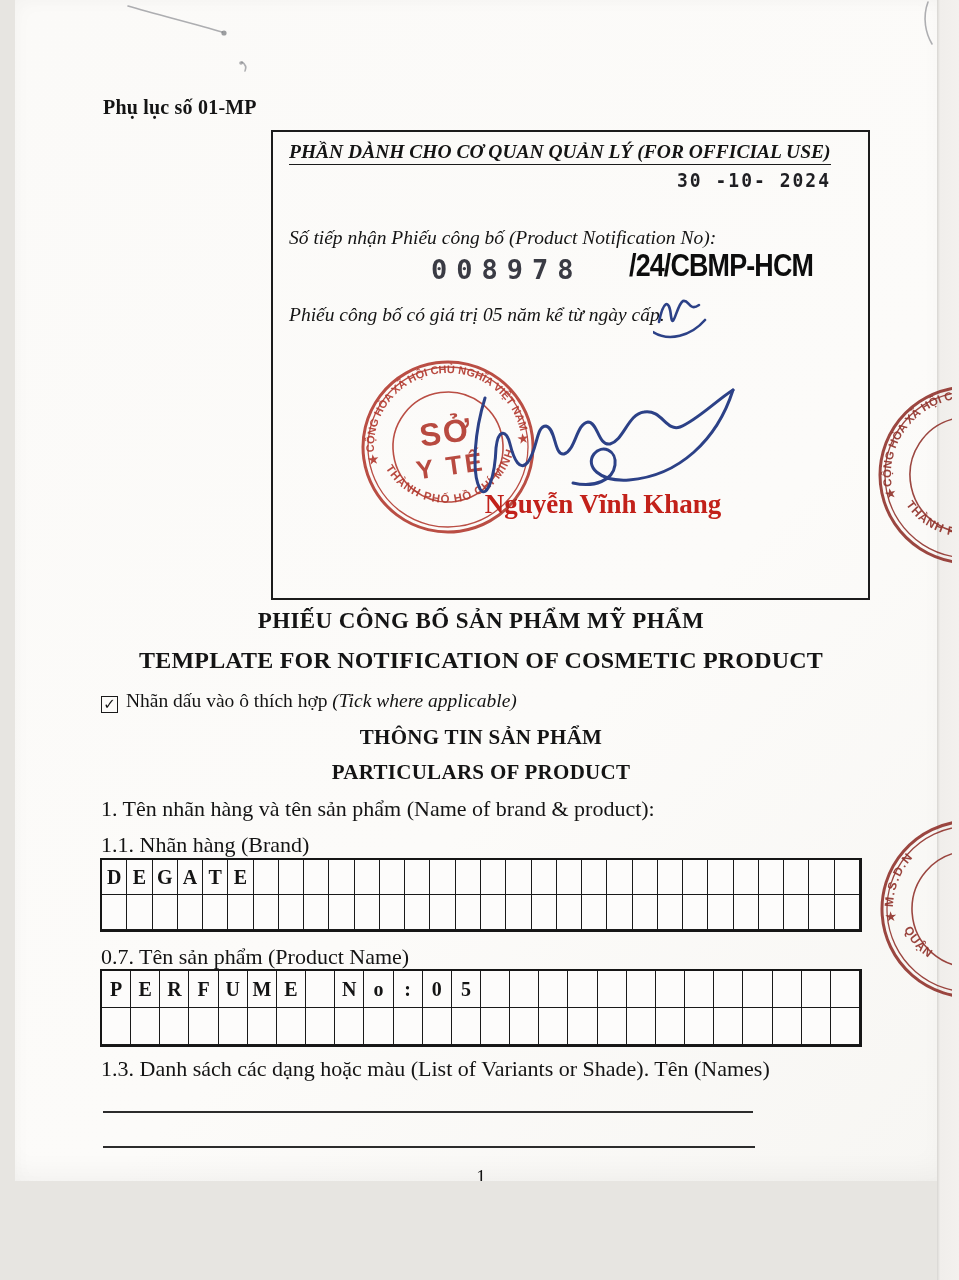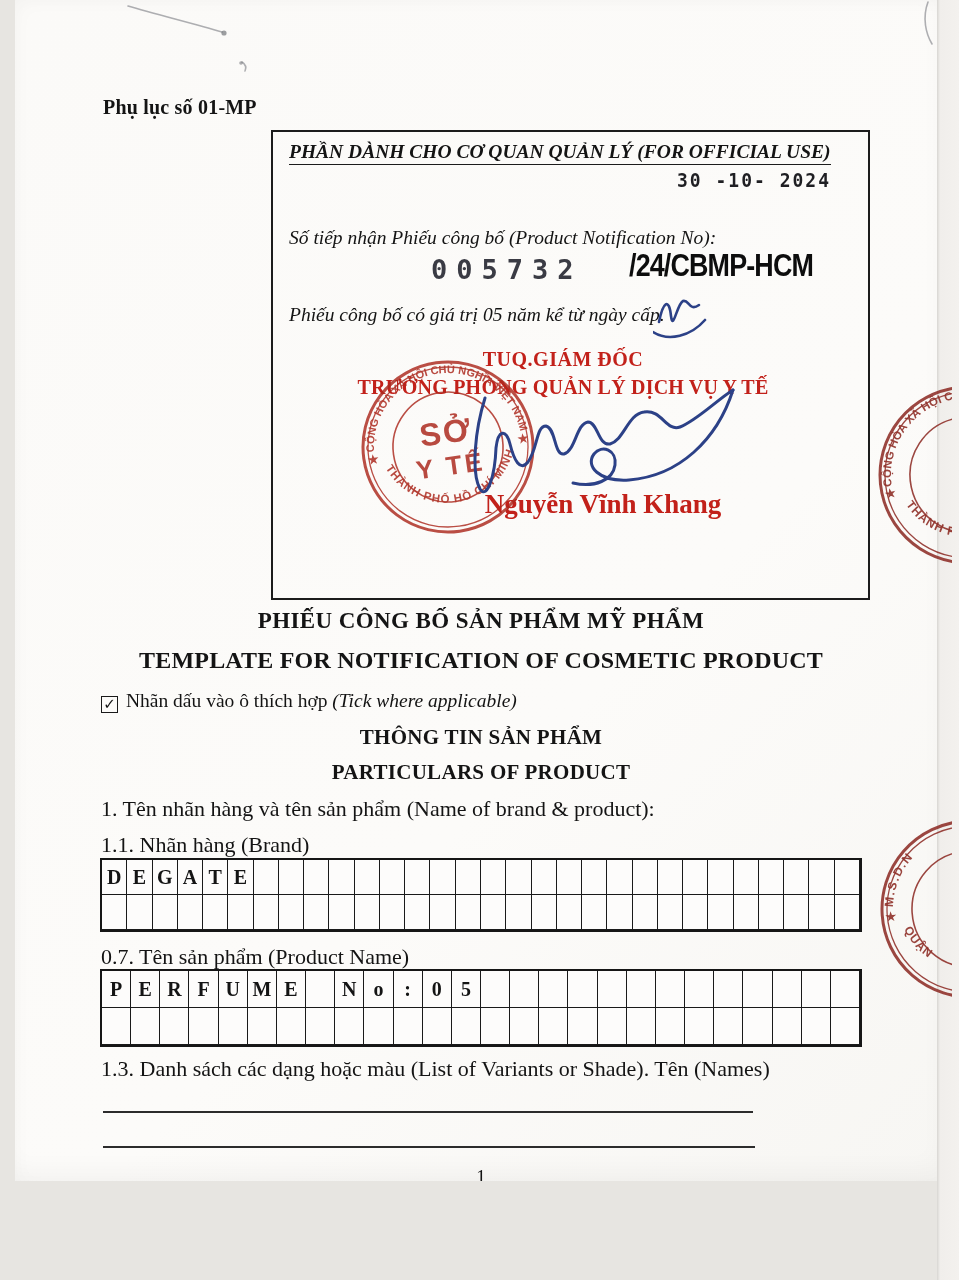--- a/index.html
+++ b/index.html
@@ -97,27 +97,23 @@
   </svg>
 
   <div class="abs appendix" style="left:88px;top:96px;">Phụ lục số 01-MP</div>
 
   <div class="abs obox">
     <div class="abs it obox-header">
       <span>PHẦN DÀNH CHO CƠ QUAN QUẢN LÝ (FOR OFFICIAL USE)</span>
     </div>
     <div class="abs date-stamp">30 -10- 2024</div>
     <div class="abs it" style="left:16px;top:95px;">Số tiếp nhận Phiếu công bố (Product Notification No):</div>
-    <div class="abs stamped-number">005732</div>
+    <div class="abs stamped-number">008978</div>
     <div class="abs stamped-code">/24/CBMP-HCM</div>
     <div class="abs it" style="left:16px;top:172px;">Phiếu công bố có giá trị 05 năm kể từ ngày cấp.</div>
-    <div class="abs signer-block red">
-      <div class="l1">TUQ.GIÁM ĐỐC</div>
-      <div class="l2">TRƯỞNG PHÒNG QUẢN LÝ DỊCH VỤ Y TẾ</div>
-    </div>
     <div class="abs signer-name red">Nguyễn Vĩnh Khang</div>
   </div>
 
   <svg class="abs stamp-main" width="180" height="180" viewBox="0 0 180 180">
     <defs>
       <path id="arcT1" d="M 16,90 A 74,74 0 0 1 164,90"></path>
       <path id="arcB1" d="M 24,99 A 70,70 0 0 0 156,99"></path>
     </defs>
     <g stroke="rgba(172,42,31,.9)" fill="none">
       <circle cx="90" cy="90" r="85" stroke-width="3"></circle>

